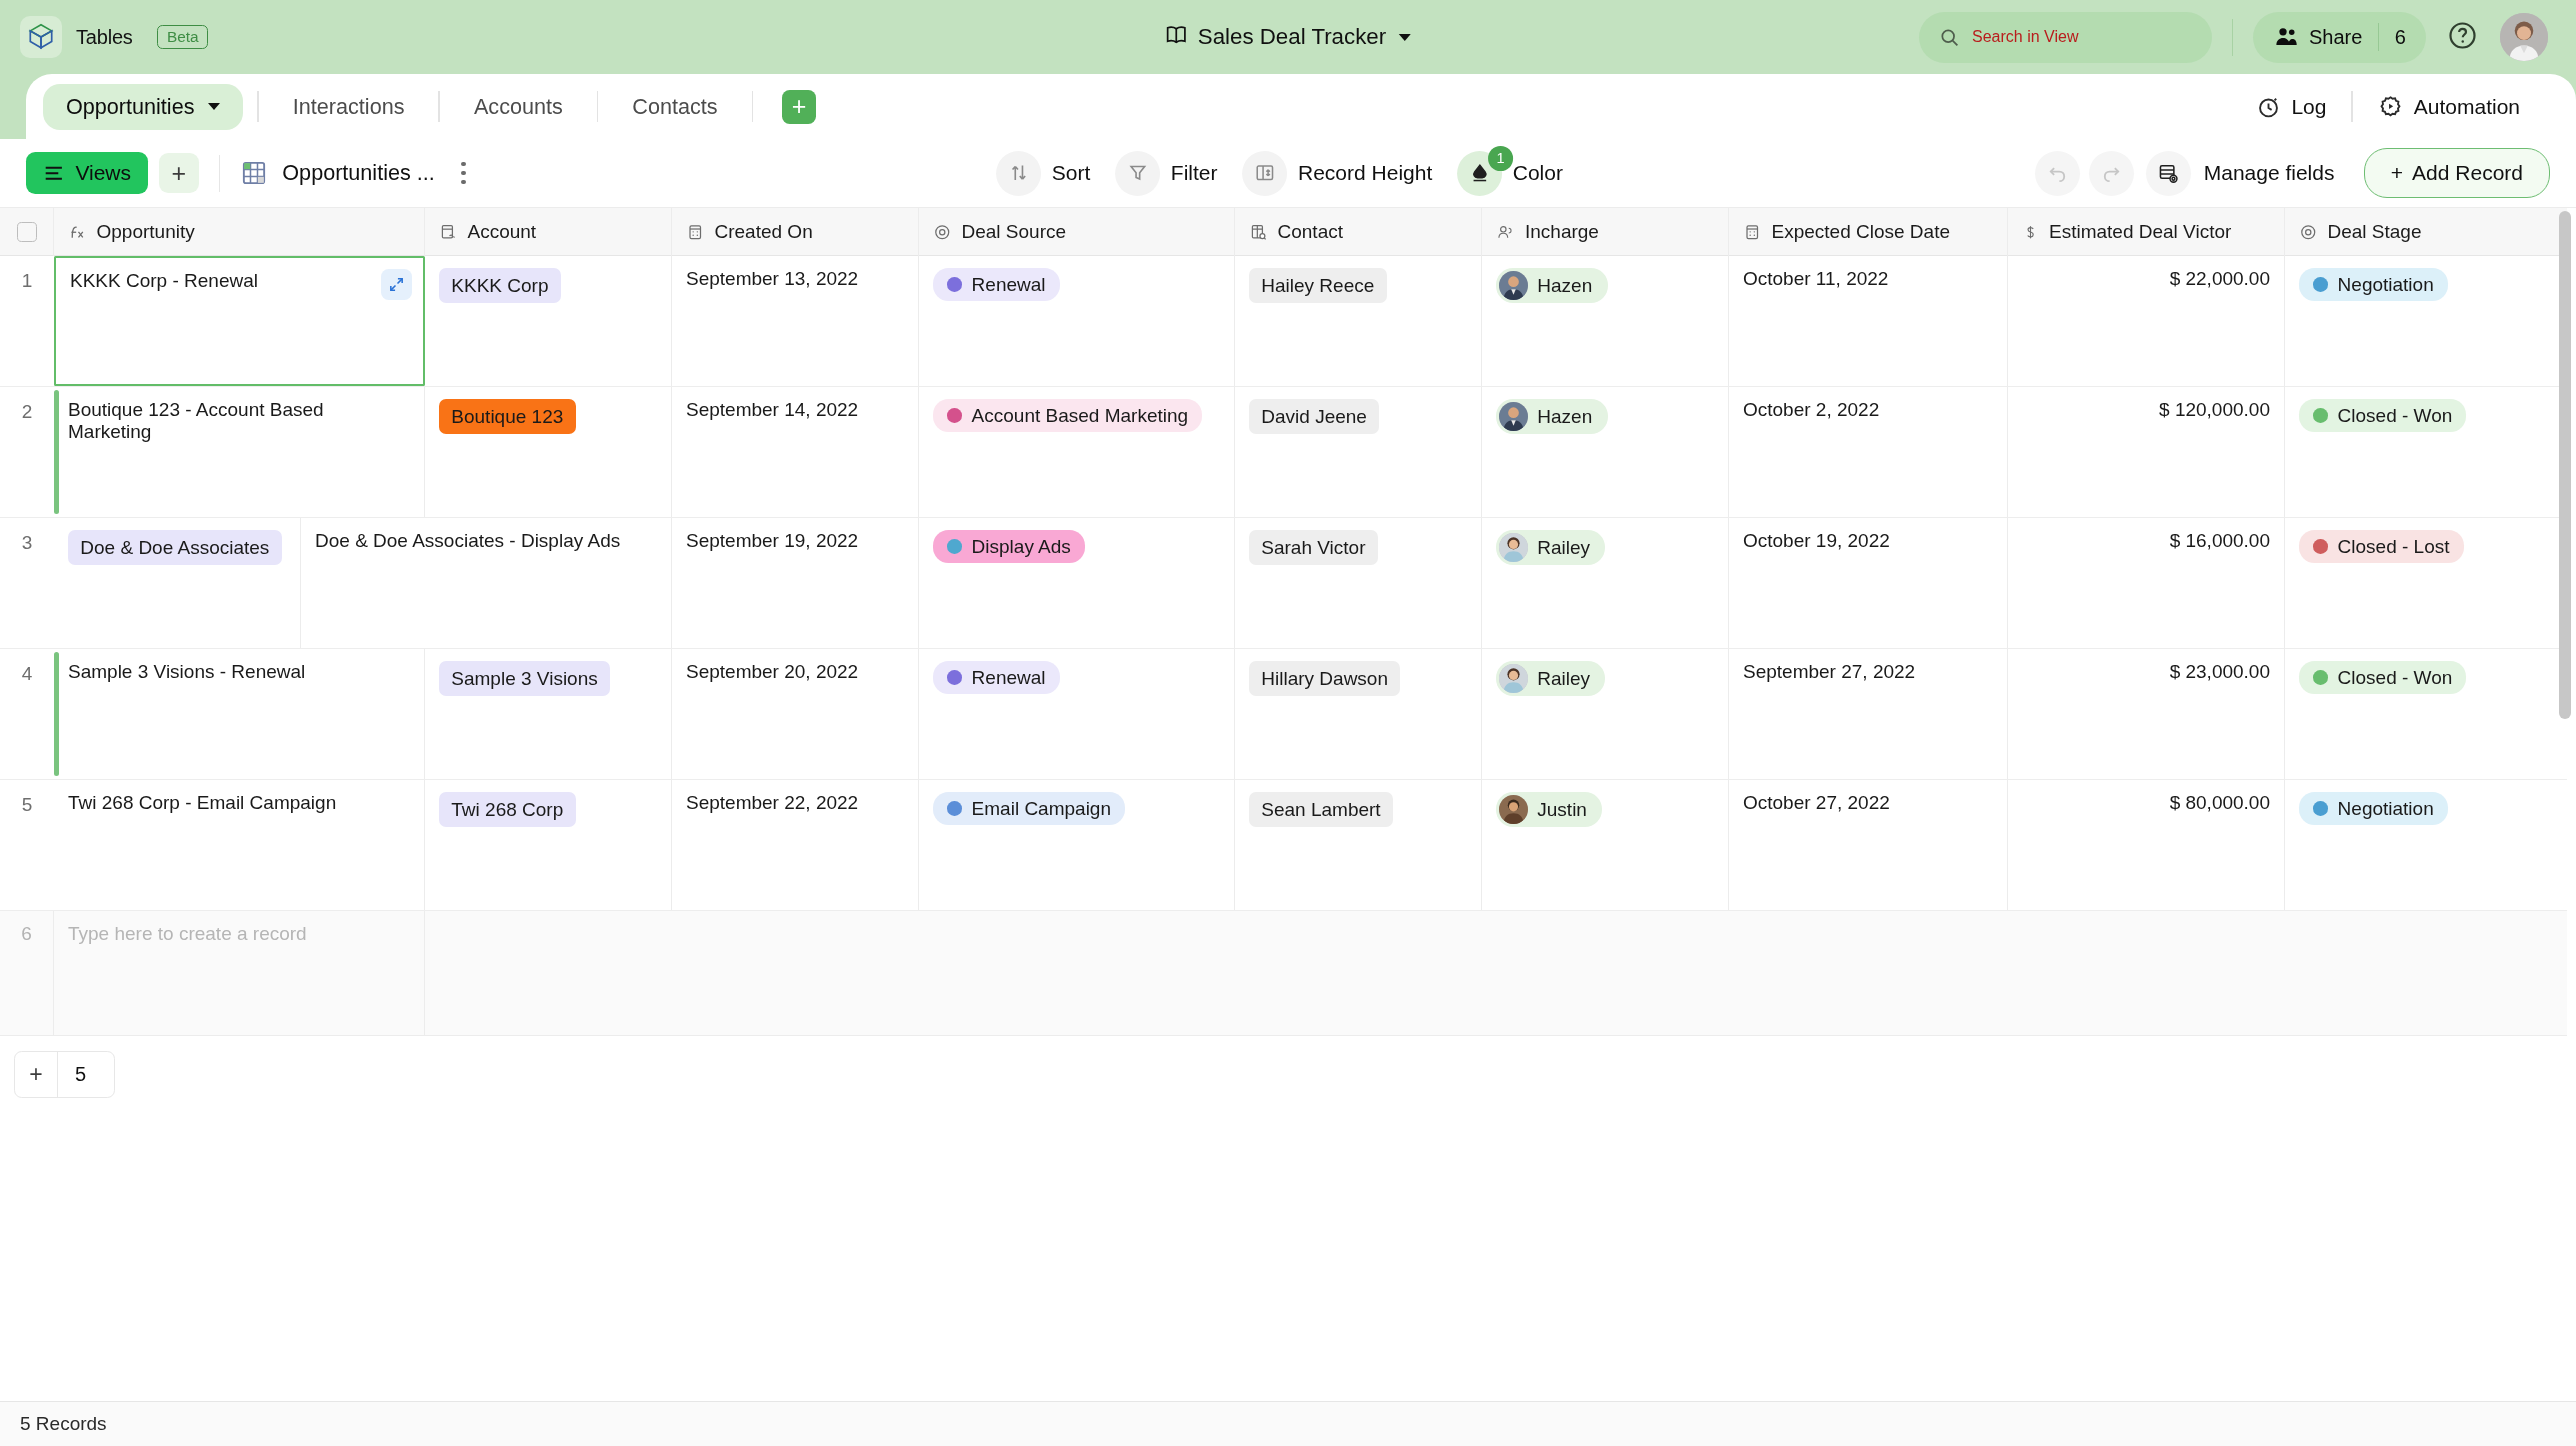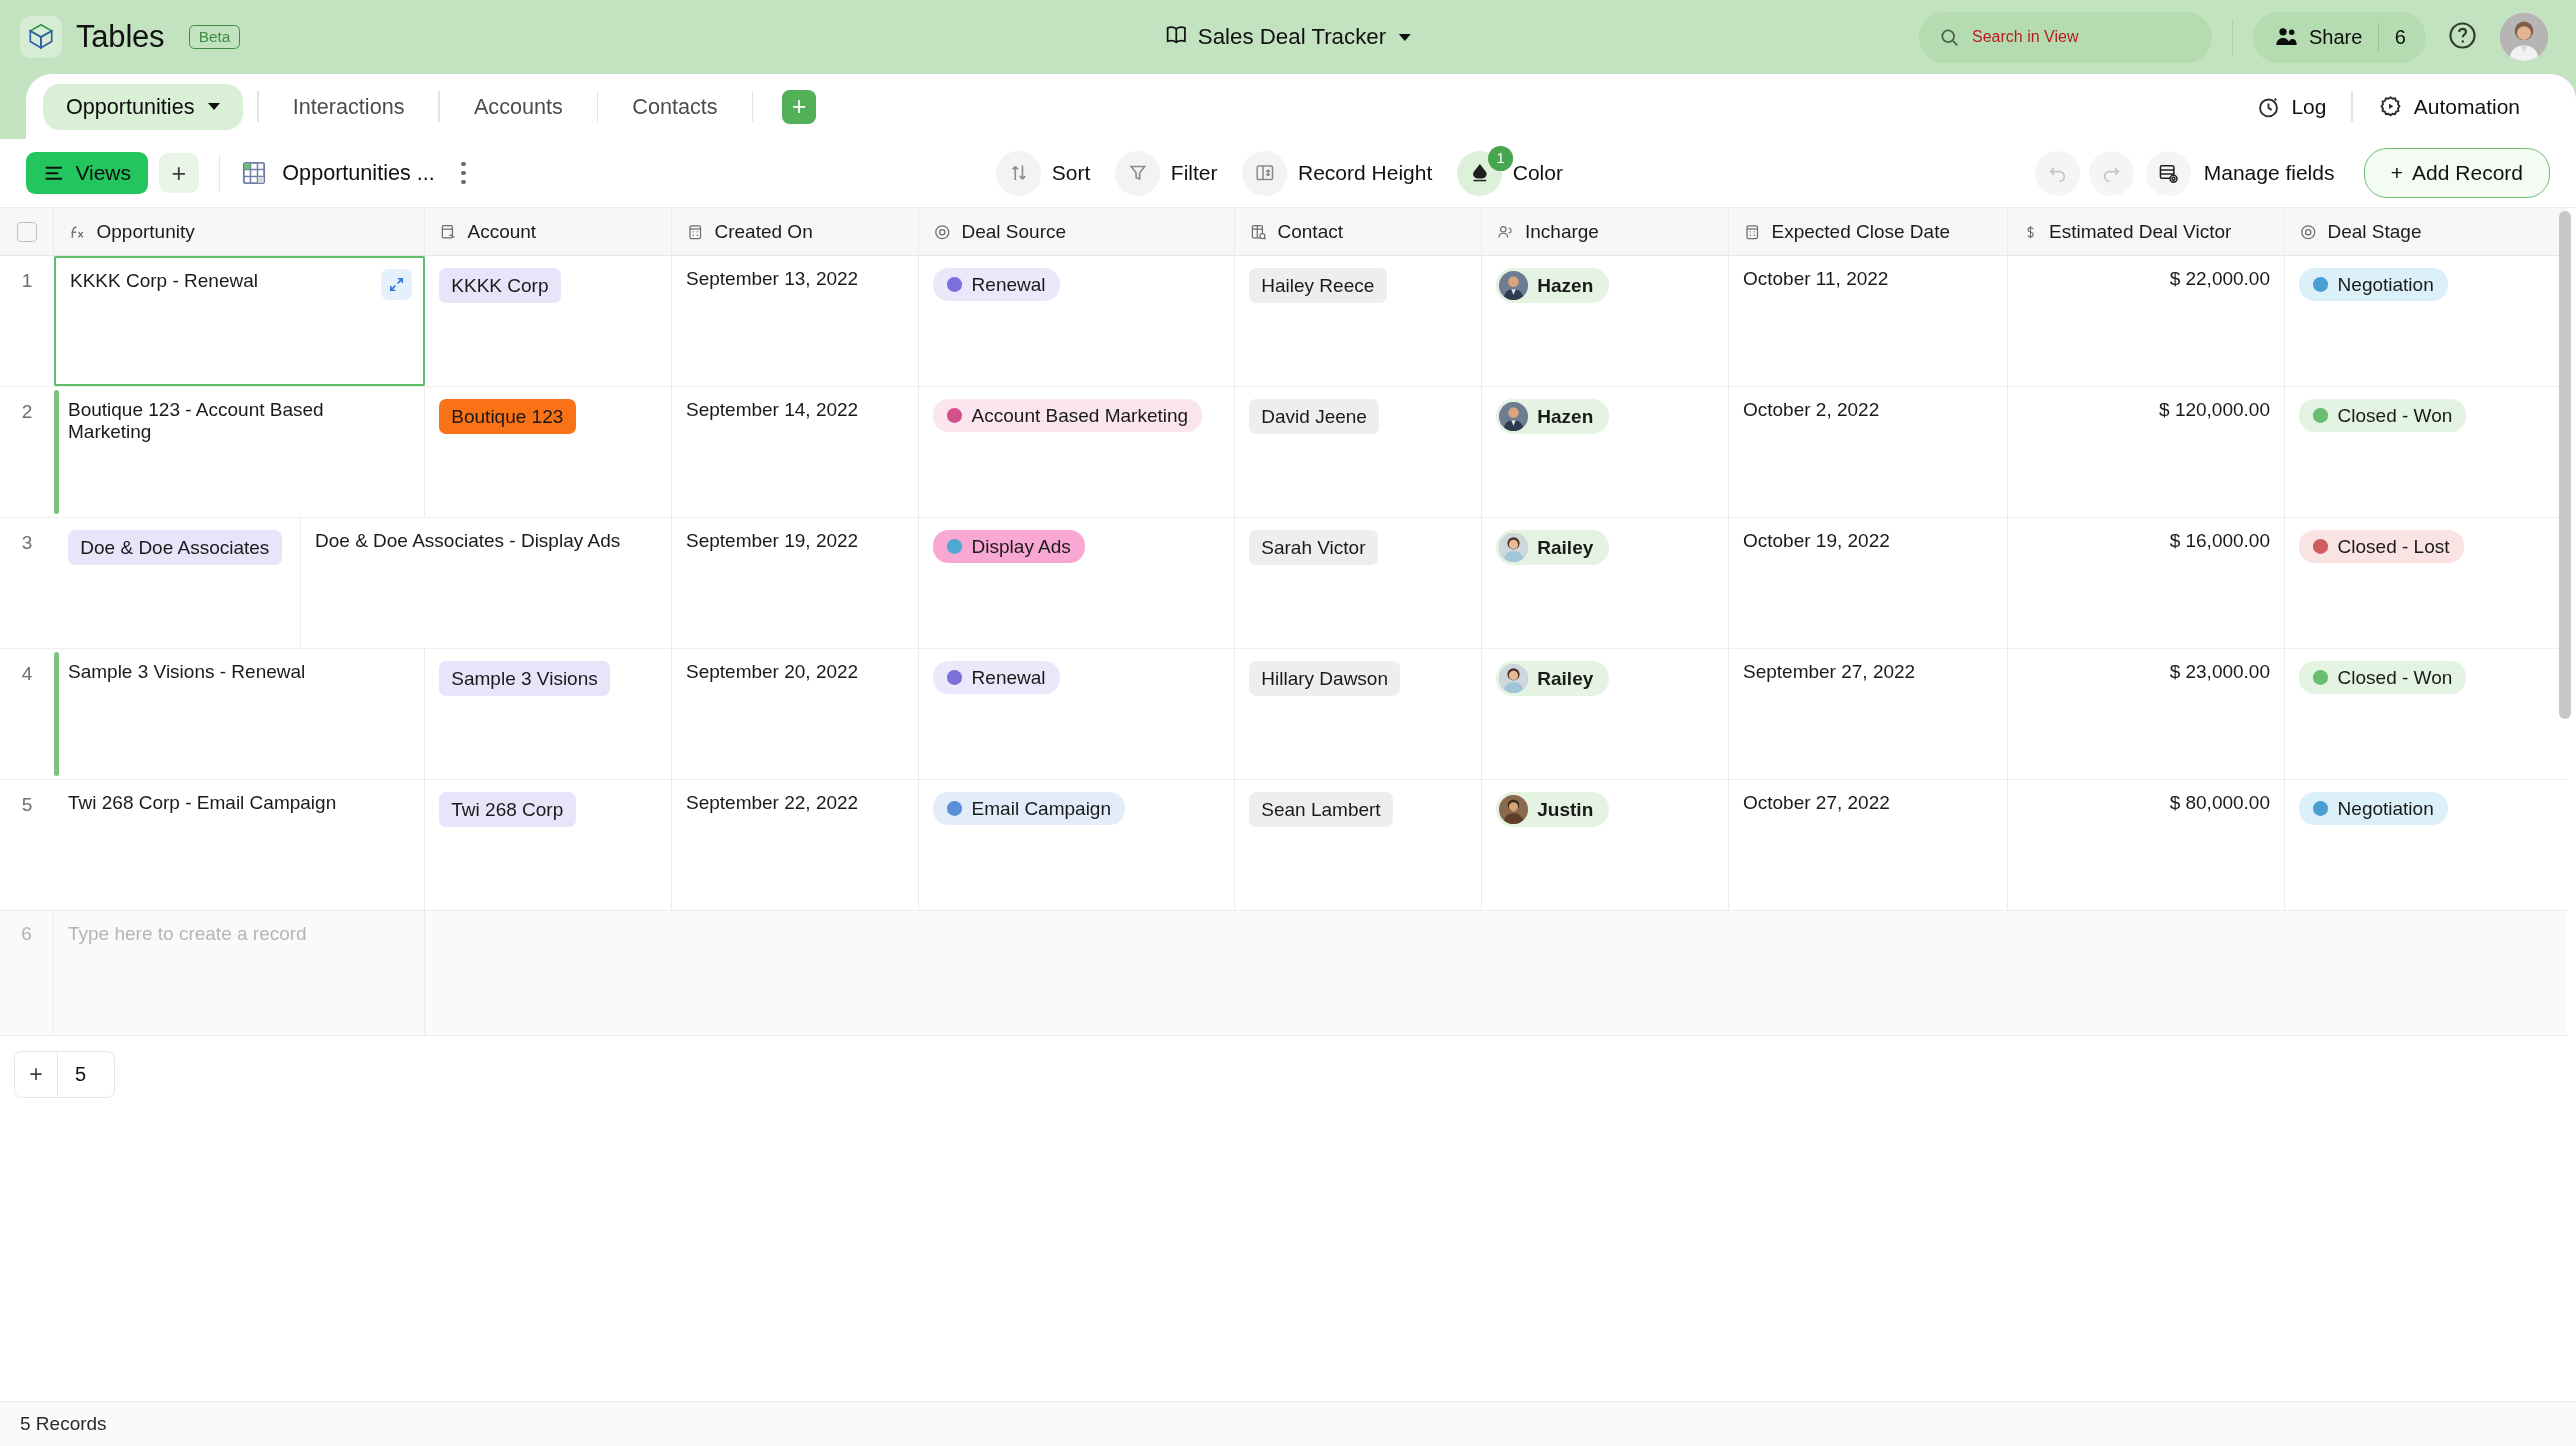--- a/index.html
+++ b/index.html
@@ -18,21 +18,21 @@
     display: flex;
     align-items: center;
     padding: 0 28px 0 20px;
   }
   .brand { display: flex; align-items: center; gap: 14px; }
   .brand-logo {
     width: 42px; height: 42px; border-radius: 10px;
     background: #d7ecd4;
     display: flex; align-items: center; justify-content: center;
   }
-  .brand-name { font-size: 31px; color: #121212; letter-spacing: -0.2px; }
+  .brand-name { font-size: 20px; color: #121212; letter-spacing: -0.2px; }
   .beta-tag {
     border: 1.5px solid #3e8d44; color: #3e8d44;
     border-radius: 5.4px; font-size: 15.4px;
     padding: 2.3px 8.5px; margin-left: 10.8px; line-height: 1.15;
   }
   .doc-title {
     position: absolute; left: 50%; transform: translateX(-50%);
     display: flex; align-items: center; gap: 10px;
     font-size: 22.3px; color: #101010;
   }
@@ -215,21 +215,21 @@
     color: #2a72d6; font-size: 17px; cursor: pointer;
   }
 
   .pill {
     display: inline-flex; align-items: center; gap: 10px;
     border-radius: 15.4px; padding: 4.6px 14px; font-size: 19px;
     color: #1a1a1a; white-space: nowrap; line-height: 1.25;
   }
   .pill .dot { width: 14.6px; height: 14.6px; border-radius: 50%; flex: 0 0 auto; }
   .pill-plain { border-radius: 7px; padding: 5.4px 12.3px; }
-  .pill-user { border-radius: 17px; padding: 3.1px 15.4px 3.1px 3.1px; gap: 9.2px; font-weight: bold; }
+  .pill-user { border-radius: 17px; padding: 3.1px 15.4px 3.1px 3.1px; gap: 9.2px; }
   .pill-user .ava {
     width: 29px; height: 29px; border-radius: 50%; overflow: hidden;
     background: #c4c4c4; flex: 0 0 auto;
   }
 
   .addrow { height: 125px; background: #fafafa; border-bottom: 1.5px solid #ececec; }
   .addrow .c-num { color: #b3b3b3; border-right: 1.5px solid #ececec; }
   .addrow .placeholder { color: #b5b5b5; font-size: 19px; }
   .addrow-fill { flex: 1; border-right: none; }
 

